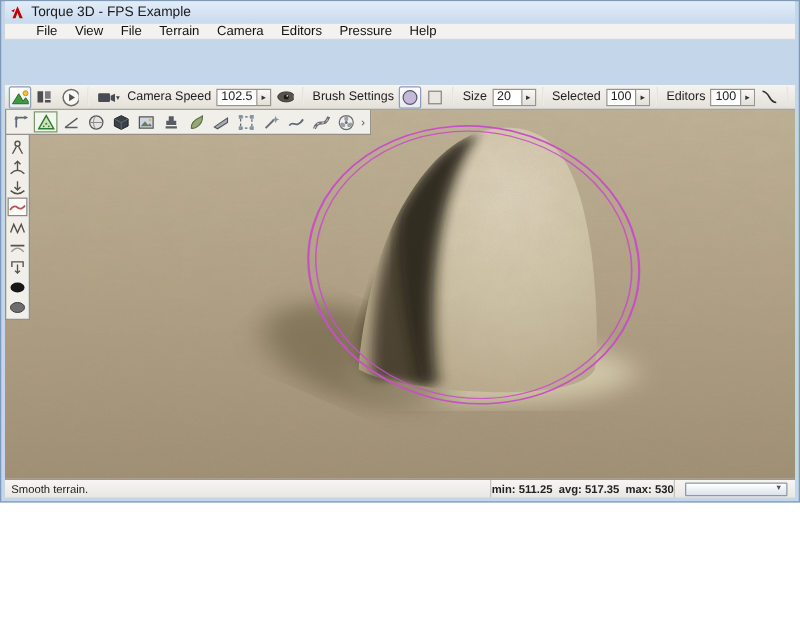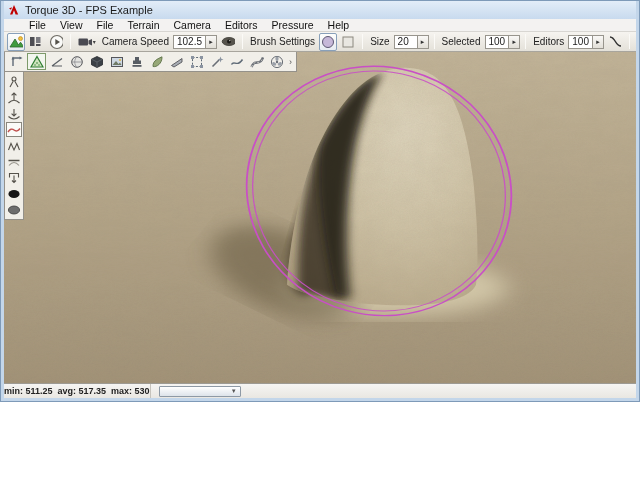--- a/index.html
+++ b/index.html
@@ -20,21 +20,21 @@
   
   .menubar {
     height:13px; flex:0 0 13px; background:#f3f2f1; display:flex; align-items:center;
     font-size:10.5px; color:#111; border-bottom:1px solid #d8d6d2; padding-left:18px;
   }
   .menuitem { padding:0 7px; line-height:13px; cursor:default; }
   
   .toolbar {
     height:20px; flex:0 0 20px; display:flex; align-items:center; gap:2px;
     background:linear-gradient(#f6f4f0,#e4e1d9); border-bottom:1px solid #a8a59d;
-    padding:0 3px; font-size:10px; color:#222; overflow:hidden; white-space:nowrap;
+    padding:0 3px; font-size:10px; color:#222; overflow:hidden; white-space:nowrap;margin-top:36px;
   }
   .tbtn {
     height:18px; min-width:18px; display:inline-flex; align-items:center; justify-content:center;
     border:1px solid transparent; background:transparent; border-radius:2px; padding:0 1px;
   }
   .tbtn.sel { border:1px solid #88a0ba; background:linear-gradient(#fefefc,#e7ecf1); }
   .sep { width:1px; height:15px; background:#b5b2aa; border-right:1px solid #fbfaf7; margin:0 3px; flex:0 0 auto; }
   .tlabel { padding:0 2px; flex:0 0 auto; }
   .field {
     display:inline-flex; align-items:center; height:14px; border:1px solid #98958d;
@@ -397,20 +397,21 @@
       </span>
     </div>
 
     <div class="vp-overlay">
       <span class="mouse-info">(Mouse) #: 316  avg: 517.35 smoothHeight</span>
       <span class="selected-info">(Selected) #: 0  avg: 0</span>
     </div>
   </div>
 
   <div class="statusbar">
+    <span class="sb-msg">Smooth terrain.</span>
     <span class="sb-stats">min: 511.25  avg: 517.35  max: 530</span>
     <span class="combo">
       <span></span>
       <span class="combo-arrow">▼</span>
     </span>
   </div>
 
 </div>
 
 </body></html>

